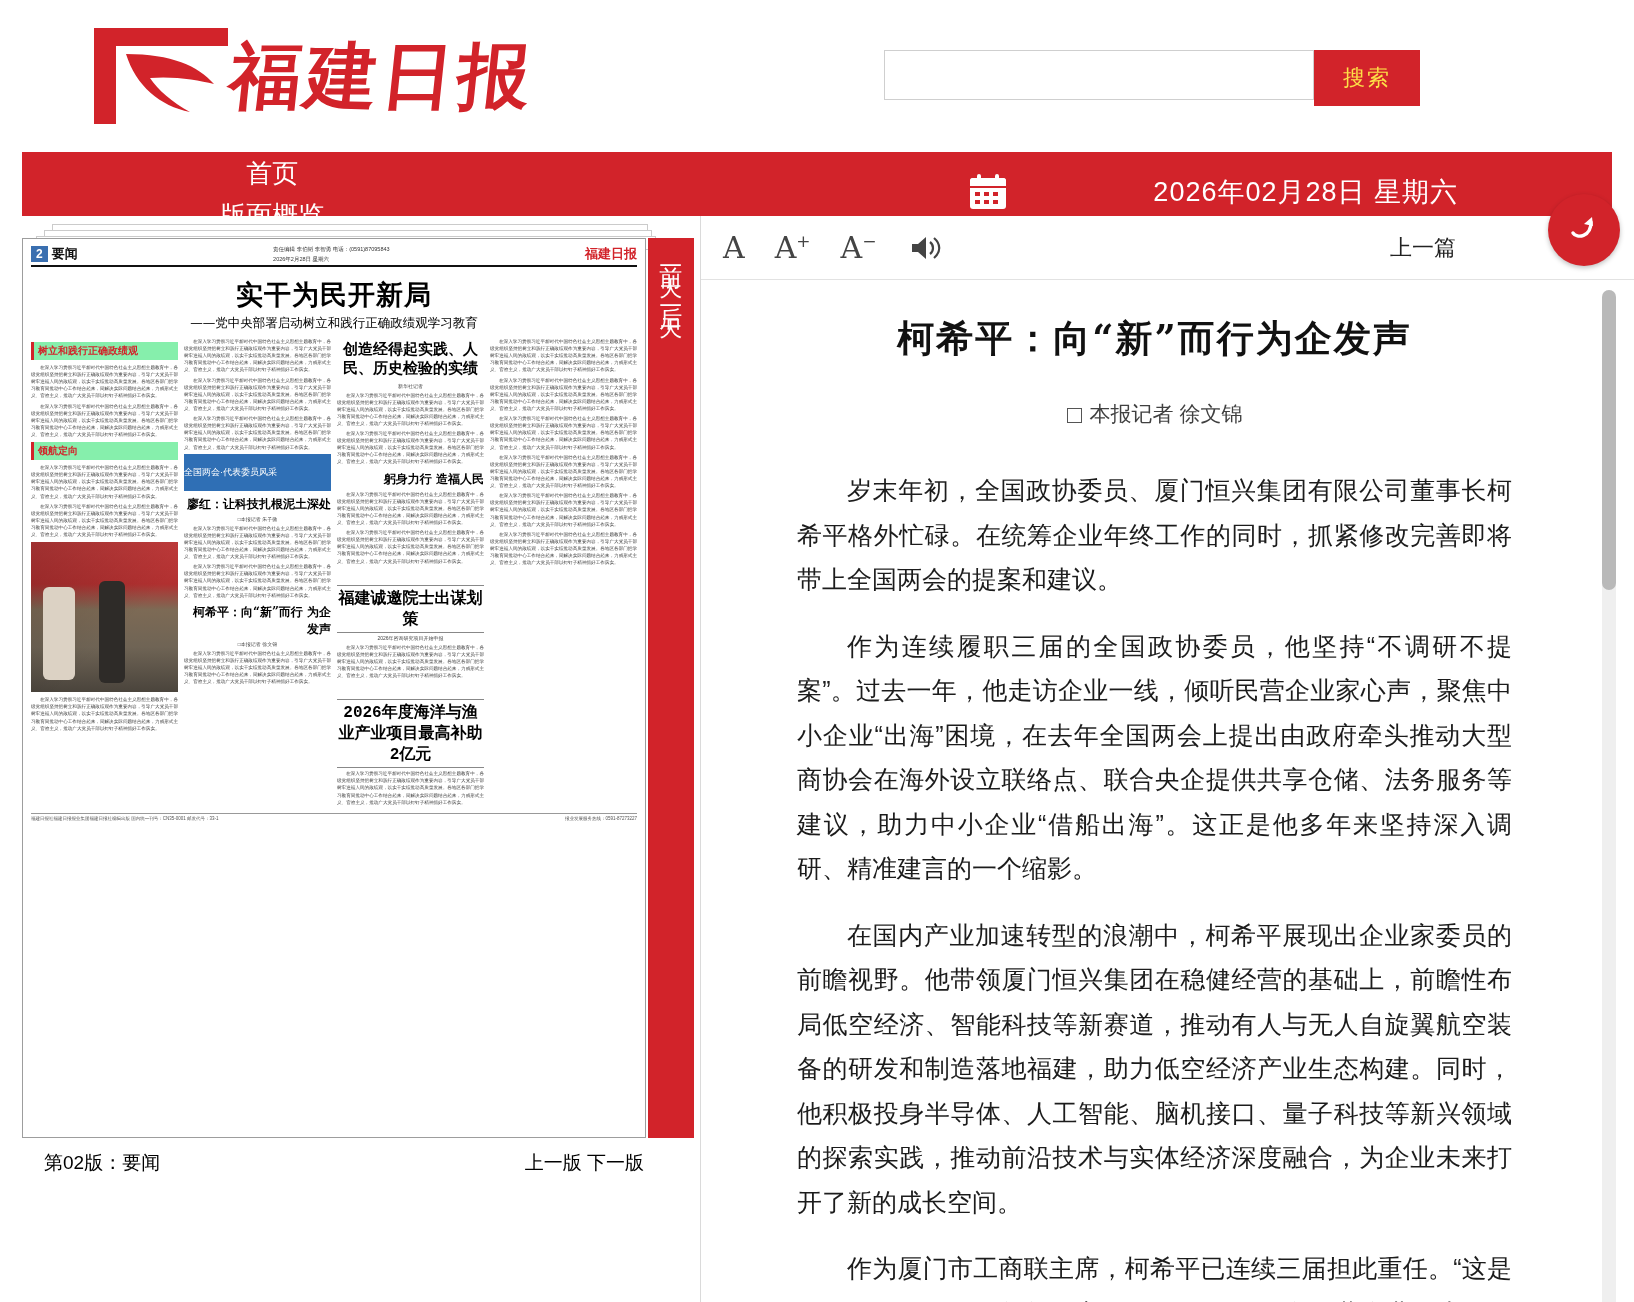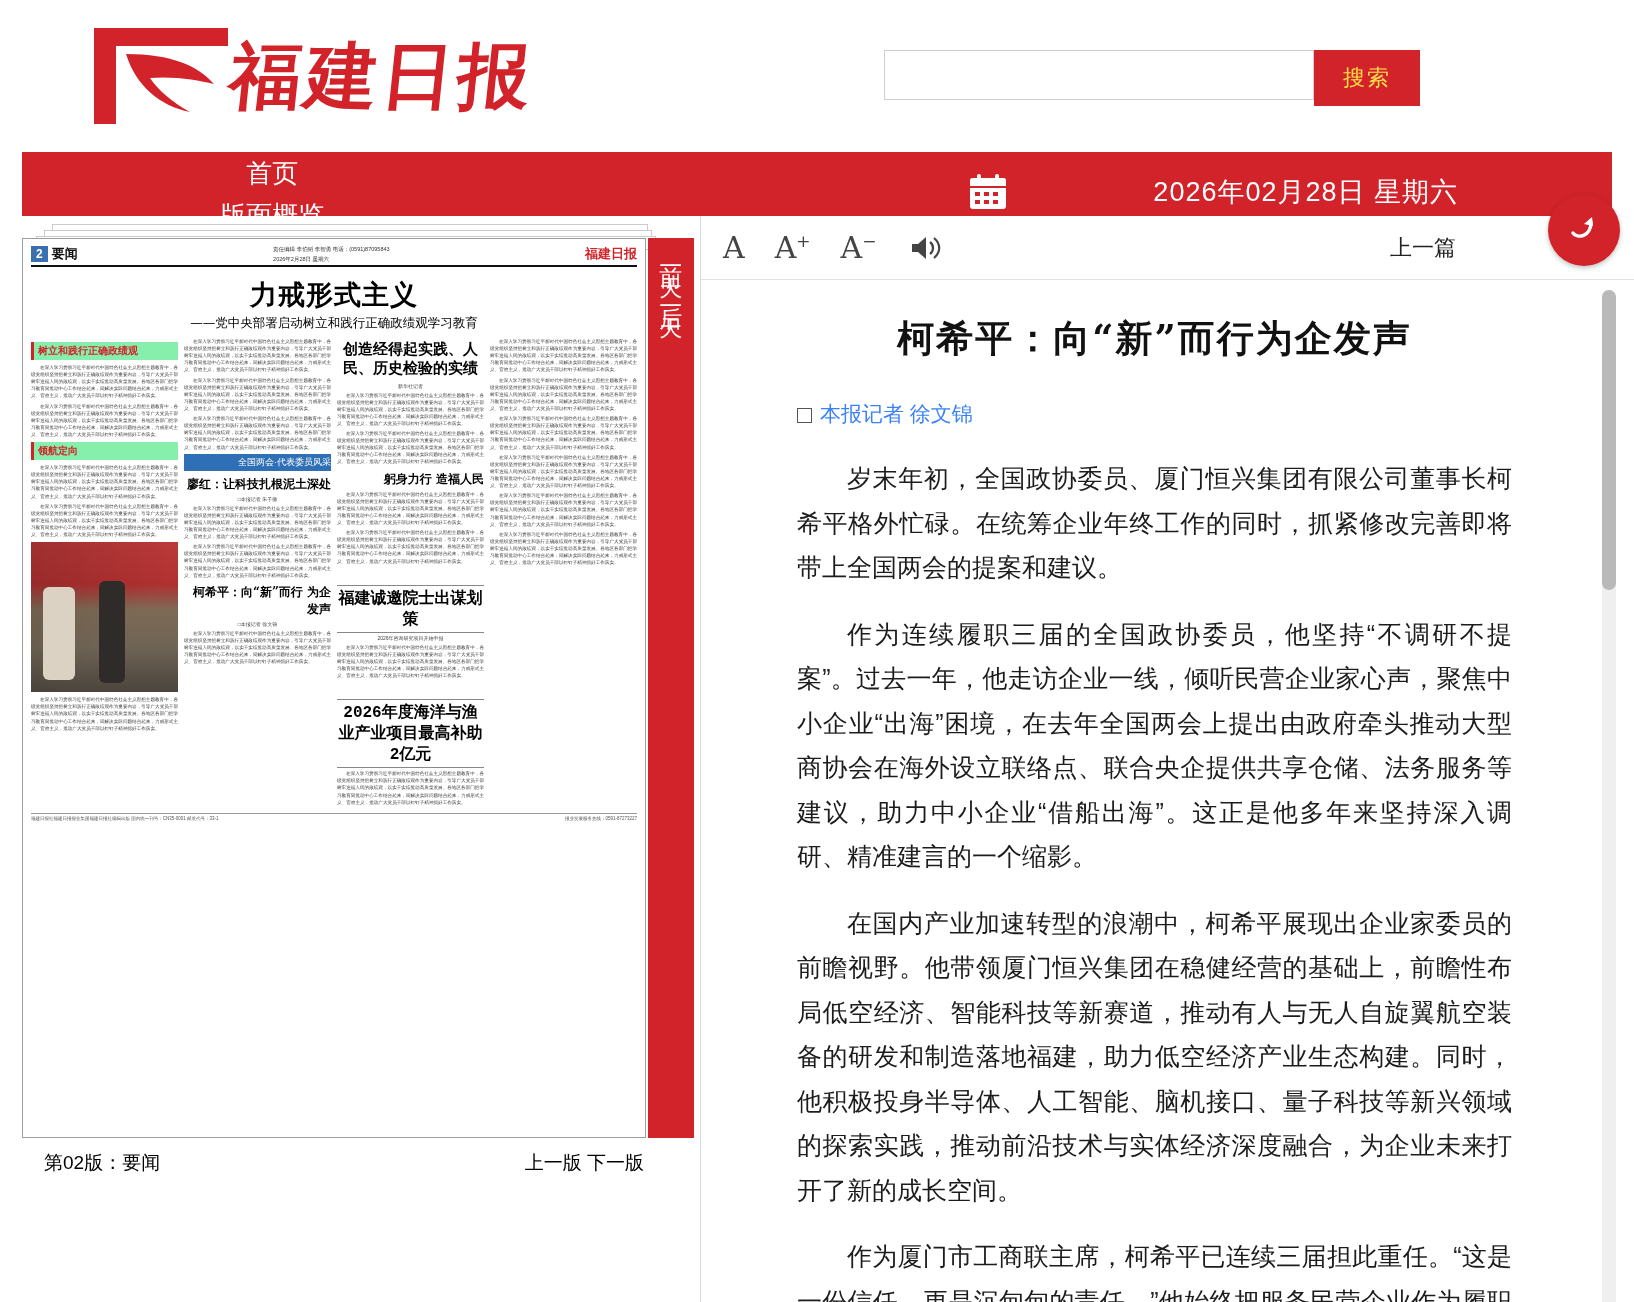--- a/index.html
+++ b/index.html
@@ -248,22 +248,22 @@
     background: #dcd2c4; border-radius: 6px;
   }
   .np-photo:after {
     content: "";
     position: absolute; left: 46%; top: 26%;
     width: 18%; height: 68%;
     background: #2e2b28; border-radius: 6px;
   }
   .np-capbar {
     background: #2f6fb5; color: #fff;
-    font-size: 9px; text-align: right;
-    padding: 2px 0; margin-bottom: 3px;
+    font-size: 9px; text-align: left;
+    padding: 12px 0; margin-bottom: 3px;
   }
   .np-footer {
     border-top: 1px solid #999;
     margin-top: 4px; padding-top: 2px;
     font-size: 4.5px; color: #555;
     display: flex; justify-content: space-between;
   }
   
   .flip-strip {
     position: absolute;
@@ -357,24 +357,24 @@
   .article-title {
     text-align: center;
     font-family: "DejaVu Serif", serif;
     font-weight: bold;
     font-size: 37px;
     color: #111;
     letter-spacing: 2px;
     margin-bottom: 36px;
   }
   .article-author {
-    text-align: left;
+    text-align: center;
     font-size: 21px;
-    color: #3b82f6;
-    margin-bottom: 28px;
+    color: #404040;
+    margin-bottom: 40px;
   }
   .article-author .box {
     display: inline-block;
     width: 15px; height: 15px;
     border: 1px solid #555;
     margin-right: 8px;
     vertical-align: middle;
   }
   .article-p {
     font-size: 25px;
@@ -469,21 +469,21 @@
             <span class="np-pagenum">2</span>
             <span class="np-secname">要闻</span>
           </div>
           <div>
             <div class="np-meta">责任编辑 李伯韬 李智勇  电话：(0591)87095843</div>
             <div class="np-date">2026年2月28日 星期六</div>
           </div>
           <div class="np-brand">福建日报</div>
         </div>
 
-        <div class="np-headline">力戒形式主义</div>
+        <div class="np-headline">实干为民开新局</div>
         <div class="np-subhead">——党中央部署启动树立和践行正确政绩观学习教育</div>
 
         <div class="np-cols">
 
           <div class="np-col">
             <div class="np-secbar">树立和践行正确政绩观</div>
             <div class="np-txt">
               <p>在深入学习贯彻习近平新时代中国特色社会主义思想主题教育中，各级党组织坚持把树立和践行正确政绩观作为重要内容，引导广大党员干部树牢造福人民的政绩观，以实干实绩推动高质量发展。各地区各部门把学习教育同推动中心工作结合起来，同解决实际问题结合起来，力戒形式主义、官僚主义，推动广大党员干部以钉钉子精神抓好工作落实。</p>
               <p>在深入学习贯彻习近平新时代中国特色社会主义思想主题教育中，各级党组织坚持把树立和践行正确政绩观作为重要内容，引导广大党员干部树牢造福人民的政绩观，以实干实绩推动高质量发展。各地区各部门把学习教育同推动中心工作结合起来，同解决实际问题结合起来，力戒形式主义、官僚主义，推动广大党员干部以钉钉子精神抓好工作落实。</p>
             </div>

